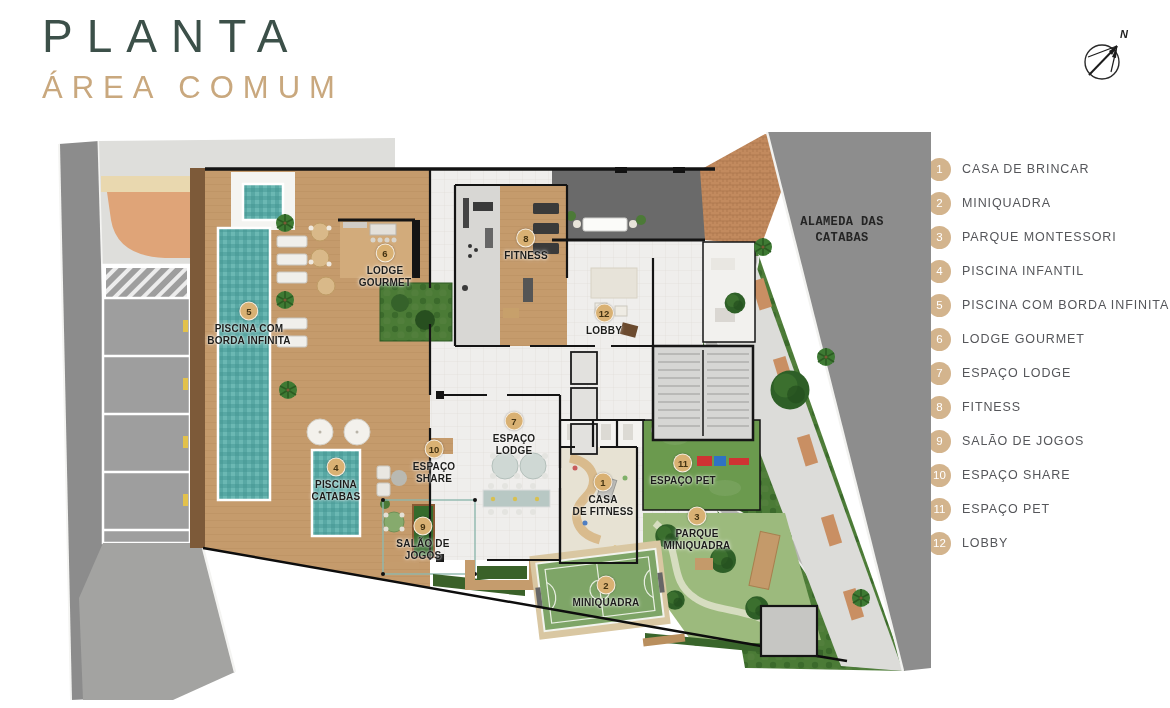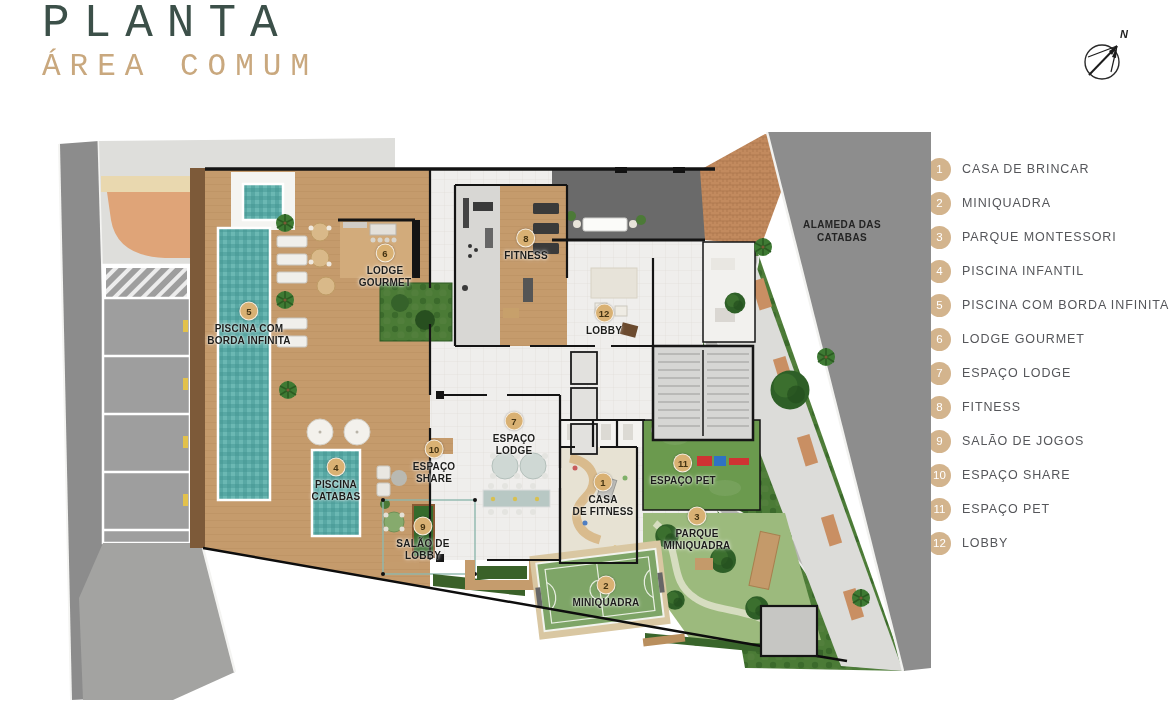--- a/index.html
+++ b/index.html
@@ -1,39 +1,39 @@
 <!DOCTYPE html>
 <html><head>
 <meta charset="utf-8">
 <style>
   html,body{margin:0;padding:0;background:#ffffff;}
   body{width:1170px;height:708px;position:relative;overflow:hidden;
        font-family:"Liberation Sans",sans-serif;}
-  .header{position:absolute;left:42px;top:0;font-family:Liberation Mono, monospace;}
+  .header{position:absolute;left:42px;top:12px;}
   .title{font-size:46px;font-weight:300;color:#3c5049;letter-spacing:14px;line-height:1.05;}
-  .subtitle{font-size:31px;font-weight:300;color:#c9a87e;letter-spacing:9px;margin-top:1px;}
+  .subtitle{font-size:31px;font-weight:300;color:#c9a87e;letter-spacing:9px;margin-top:10px;}
   .compass{position:absolute;left:1076px;top:30px;width:64px;height:60px;}
   .compass-n{position:absolute;left:44px;top:-2px;font-size:11px;font-style:italic;font-weight:bold;color:#222;}
   .legend{position:absolute;left:928px;top:152px;width:236px;}
   .legend-row{display:flex;align-items:center;height:34px;}
   .legend-badge{width:23px;height:23px;border-radius:50%;background:#d3b48d;color:#ffffff;
     font-size:11.5px;display:flex;align-items:center;justify-content:center;margin-right:11px;flex:0 0 23px;}
   .legend-label{font-size:12.5px;color:#55565a;letter-spacing:0.9px;white-space:nowrap;}
   .plan{position:absolute;left:55px;top:128px;width:880px;height:572px;}
   .plan svg{position:absolute;left:0;top:0;}
   .plan-label{position:absolute;transform:translate(-50%,-50%);display:flex;flex-direction:column;
     align-items:center;gap:2px;text-align:center;pointer-events:none;z-index:5;}
   .badge{width:17px;height:17px;border-radius:50%;background:#d9b173;border:1px solid rgba(255,255,255,.8);
     color:#433312;font-size:9.5px;font-weight:bold;display:flex;align-items:center;justify-content:center;
     box-shadow:0 0 2px rgba(0,0,0,.35);}
   .plan-text{font-size:10px;font-weight:bold;color:#1c1c1a;line-height:1.2;letter-spacing:.2px;
     white-space:pre-line;text-shadow:0 0 2px rgba(255,255,255,.95),0 0 4px rgba(255,255,255,.8);}
   .street-label{position:absolute;left:787px;top:103px;transform:translate(-50%,-50%);
-    font-size:10px;font-weight:bold;color:#242424;letter-spacing:.4px;text-align:center;
-    white-space:pre-line;z-index:5;line-height:1.3;}
+    font-size:12px;font-weight:bold;color:#242424;letter-spacing:.4px;text-align:center;
+    white-space:pre-line;z-index:5;line-height:1.3;font-family:Liberation Mono, monospace;}
 </style>
 </head>
 <body>
 
 <div class="header">
   <div class="title">PLANTA</div>
   <div class="subtitle">ÁREA COMUM</div>
 </div>
 
 <div class="compass">
@@ -472,21 +472,21 @@
 LODGE</div>
   </div>
   <div class="plan-label" style="left:379px;top:334px">
     <span class="badge">10</span>
     <div class="plan-text">ESPAÇO
 SHARE</div>
   </div>
   <div class="plan-label" style="left:368px;top:411px">
     <span class="badge">9</span>
     <div class="plan-text">SALÃO DE
-LOBBY</div>
+JOGOS</div>
   </div>
   <div class="plan-label" style="left:548px;top:367px">
     <span class="badge">1</span>
     <div class="plan-text">CASA
 DE FITNESS</div>
   </div>
   <div class="plan-label" style="left:628px;top:342px">
     <span class="badge">11</span>
     <div class="plan-text">ESPAÇO PET</div>
   </div>

